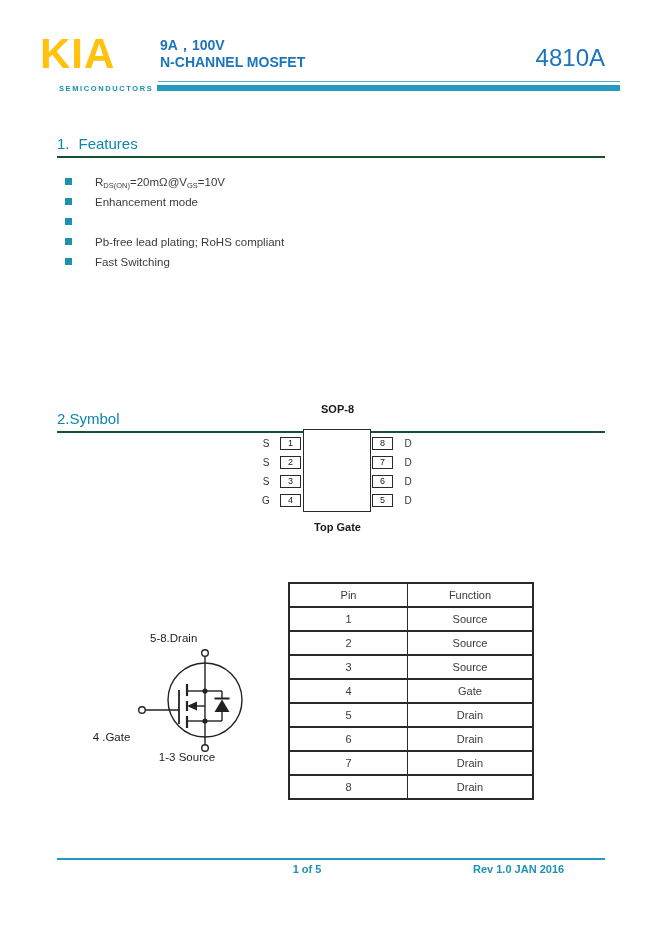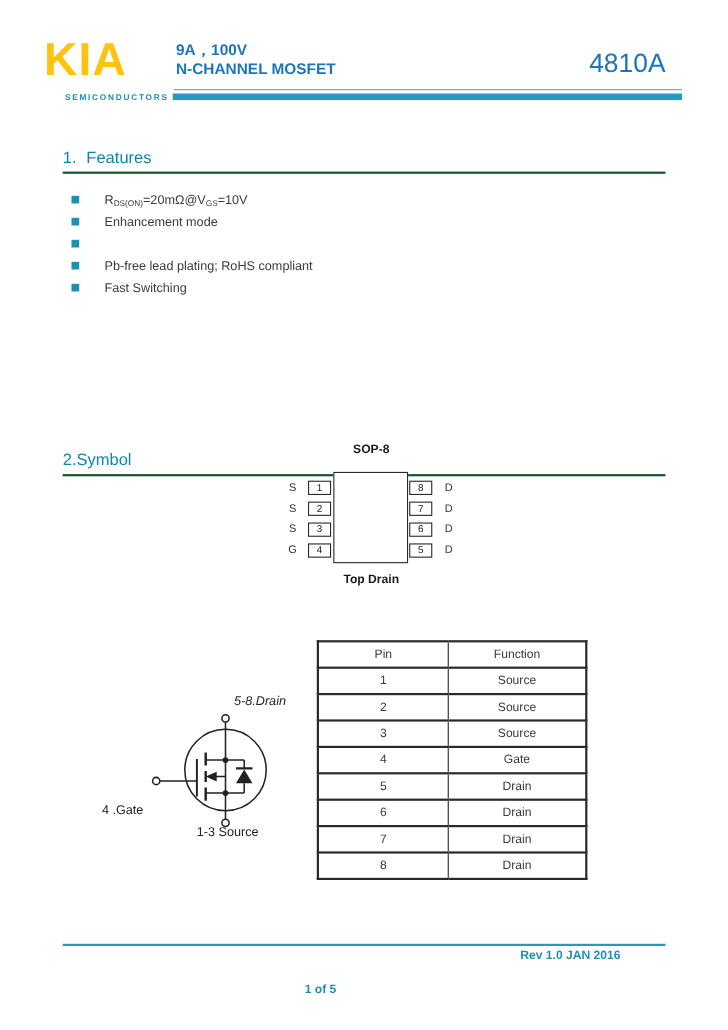--- a/index.html
+++ b/index.html
@@ -43,37 +43,37 @@
   .pin-letter{width:12px;font-size:10px;color:#333;text-align:center;}
   .pin-box{width:19px;height:11px;border:1.4px solid #2a2a2a;font-size:9px;color:#222;
            text-align:center;line-height:11px;background:#fff;}
   #pins-left .pin-box{margin-left:8px;}
   #pins-right .pin-letter{margin-left:9px;}
   .sop-caption{position:absolute;left:295px;top:521px;width:85px;text-align:center;
                font-size:11px;font-weight:bold;color:#1a1a1a;}
 
   
   .mos-label{position:absolute;font-size:11.5px;color:#222;}
-  #mos-drain-label{left:150px;top:632px;width:110px;text-align:right;font-style:italic;}
+  #mos-drain-label{left:150px;top:632px;width:110px;text-align:left;}
   #mos-gate-label{left:88px;top:731px;width:47px;text-align:center;}
-  #mos-source-label{left:152px;top:751px;width:110px;text-align:center;}
+  #mos-source-label{left:132px;top:751px;width:110px;text-align:center;}
   #mos-svg{position:absolute;left:130px;top:640px;}
 
   
   #pin-table{position:absolute;left:288px;top:582px;border-collapse:collapse;
              font-size:11px;color:#3a3a3a;}
   #pin-table th,#pin-table td{border:2px solid #2a2a2a;border-left-width:1.5px;
              border-right-width:1.5px;height:22px;text-align:center;font-weight:normal;
              padding:0;margin-top:37px;}
   #pin-table th:first-child,#pin-table td:first-child{width:117px;border-left-width:2px;}
   #pin-table th:last-child,#pin-table td:last-child{width:124px;border-right-width:2px;}
 
   
   .footer-rule{position:absolute;left:57px;top:858px;width:548px;height:2px;background:#2599BE;}
-  .footer-page{position:absolute;left:277px;top:894px;width:60px;text-align:left;
+  .footer-page{position:absolute;left:277px;top:863px;width:60px;text-align:center;
                font-size:11px;font-weight:bold;color:#1D91B4;}
   .footer-rev{position:absolute;left:473px;top:863px;font-size:11px;font-weight:bold;color:#1D91B4;text-align:center;}
 </style>
 </head>
 <body>
 
 <div class="page">
 
   <div class="logo-text">KIA</div>
   <div class="logo-sub">SEMICONDUCTORS</div>
@@ -129,21 +129,21 @@
       </div>
       <div class="pin-row">
         <span class="pin-box">6</span>
         <span class="pin-letter">D</span>
       </div>
       <div class="pin-row">
         <span class="pin-box">5</span>
         <span class="pin-letter">D</span>
       </div>
     </div>
-  <div class="sop-caption">Top Drain</div>
+  <div class="sop-caption">Top Gate</div>
 
   <div class="mos-label" id="mos-drain-label">5-8.Drain</div>
   <div class="mos-label" id="mos-gate-label">4 .Gate</div>
   <div class="mos-label" id="mos-source-label">1-3 Source</div>
   <svg id="mos-svg" width="130" height="125" viewBox="130 640 130 125" fill="none" stroke="#222" stroke-width="1.4">
     <circle cx="205" cy="700" r="37"></circle>
 
     <circle cx="205" cy="653" r="3.3" fill="#fff"></circle>
     <circle cx="142" cy="710" r="3.3" fill="#fff"></circle>
     <circle cx="205" cy="748" r="3.3" fill="#fff"></circle>

